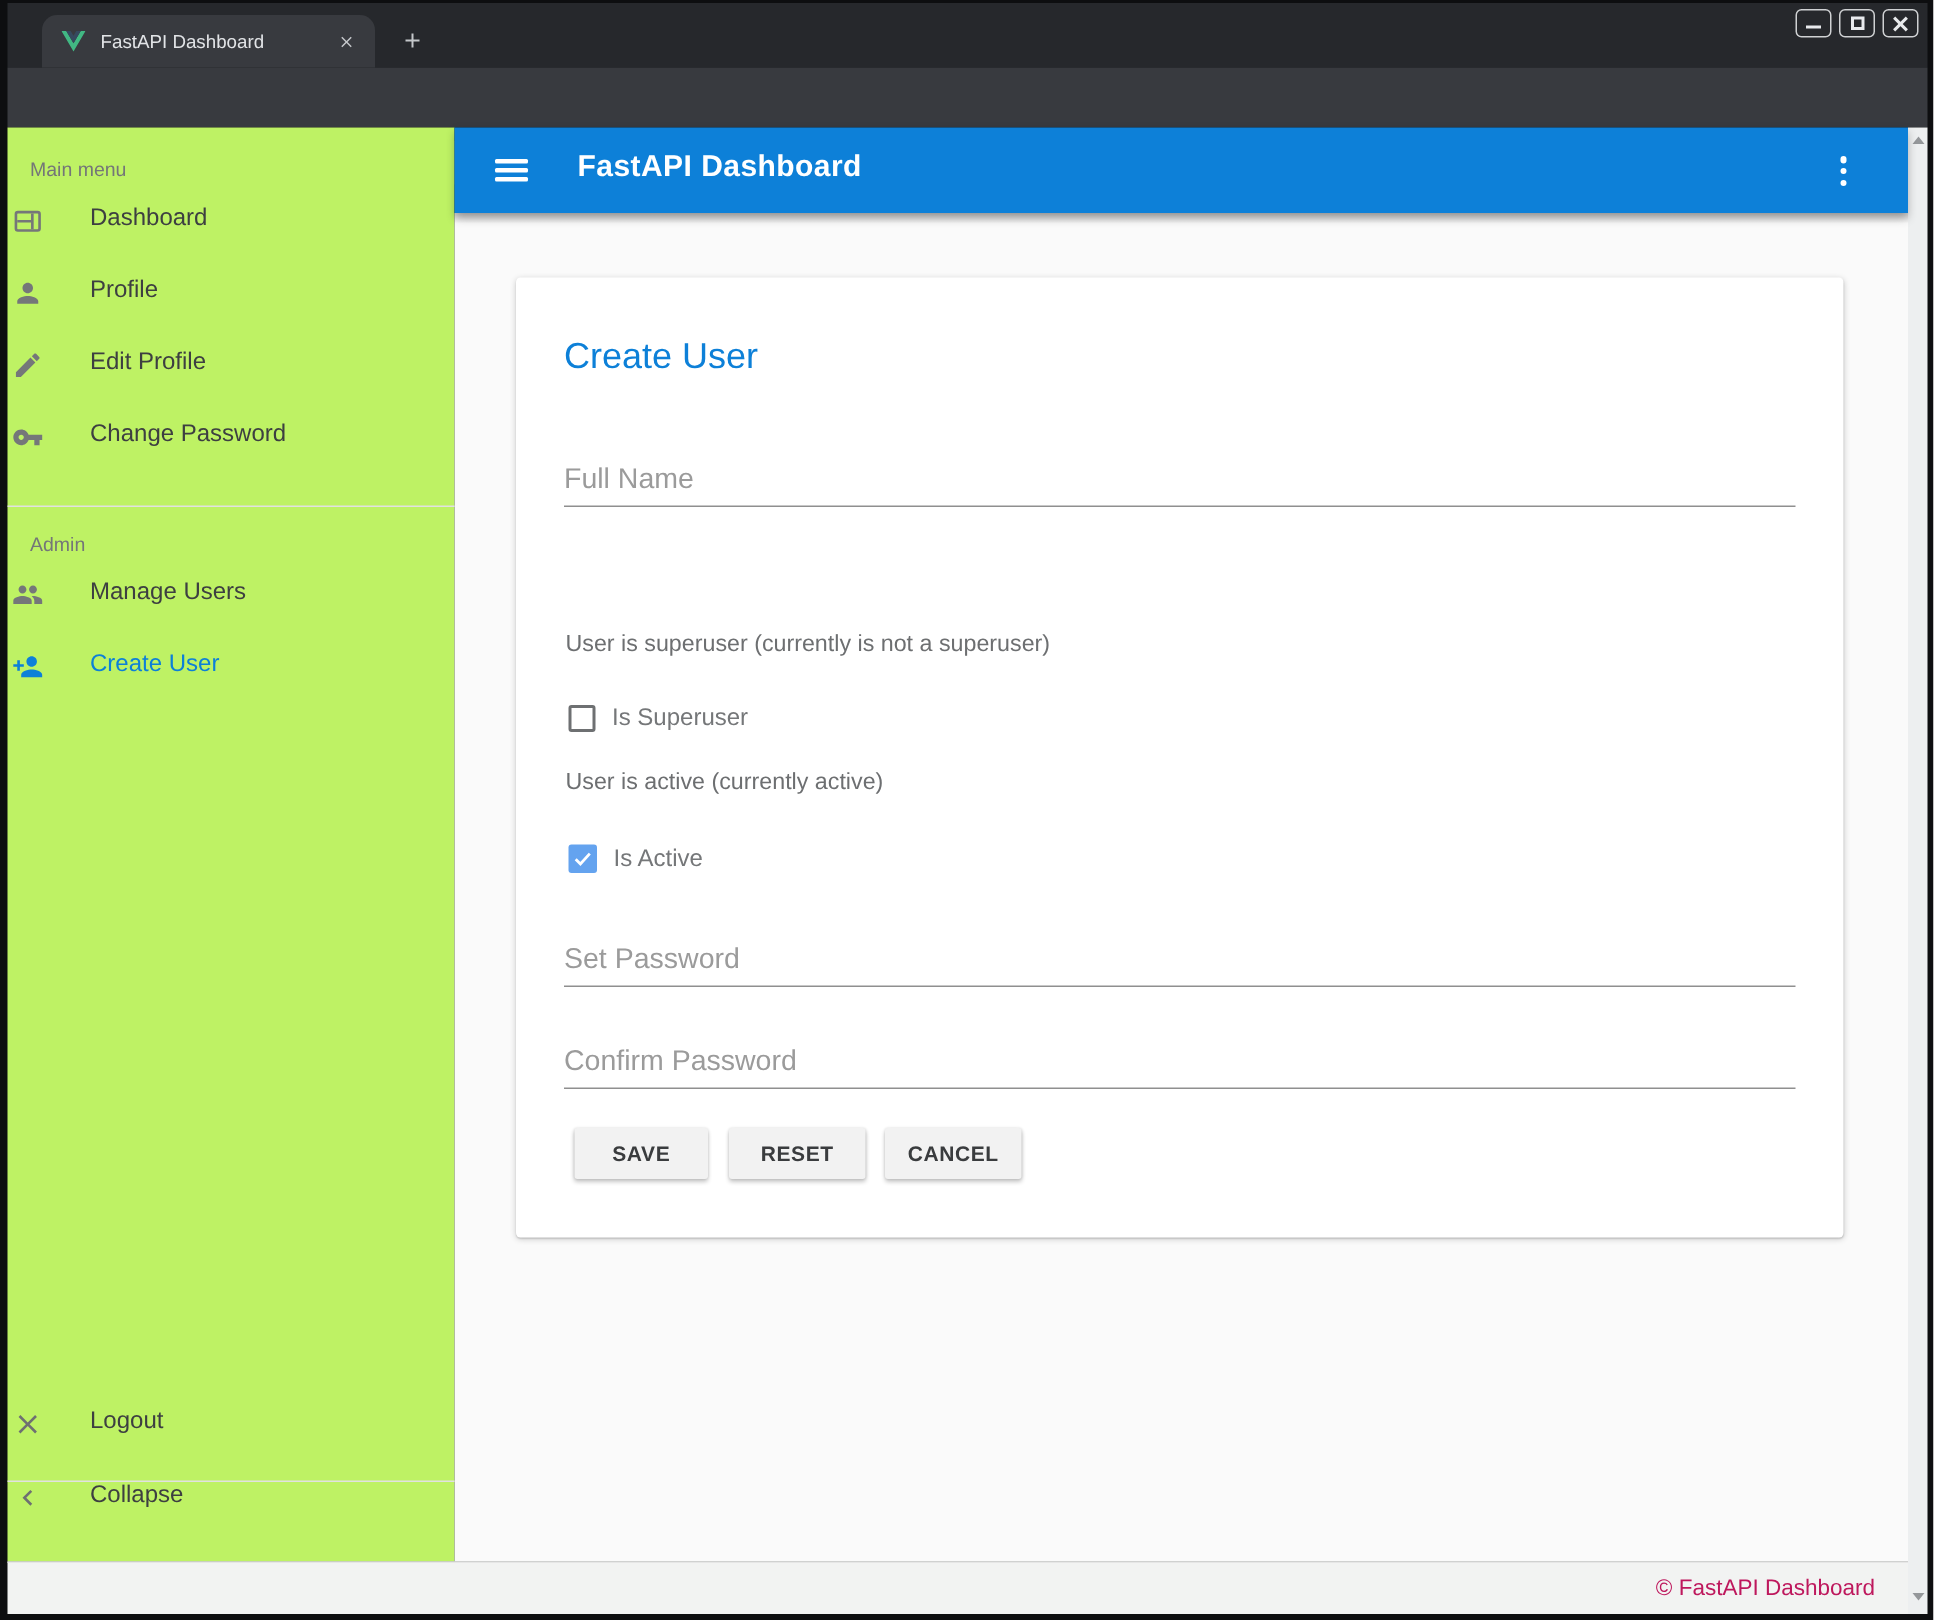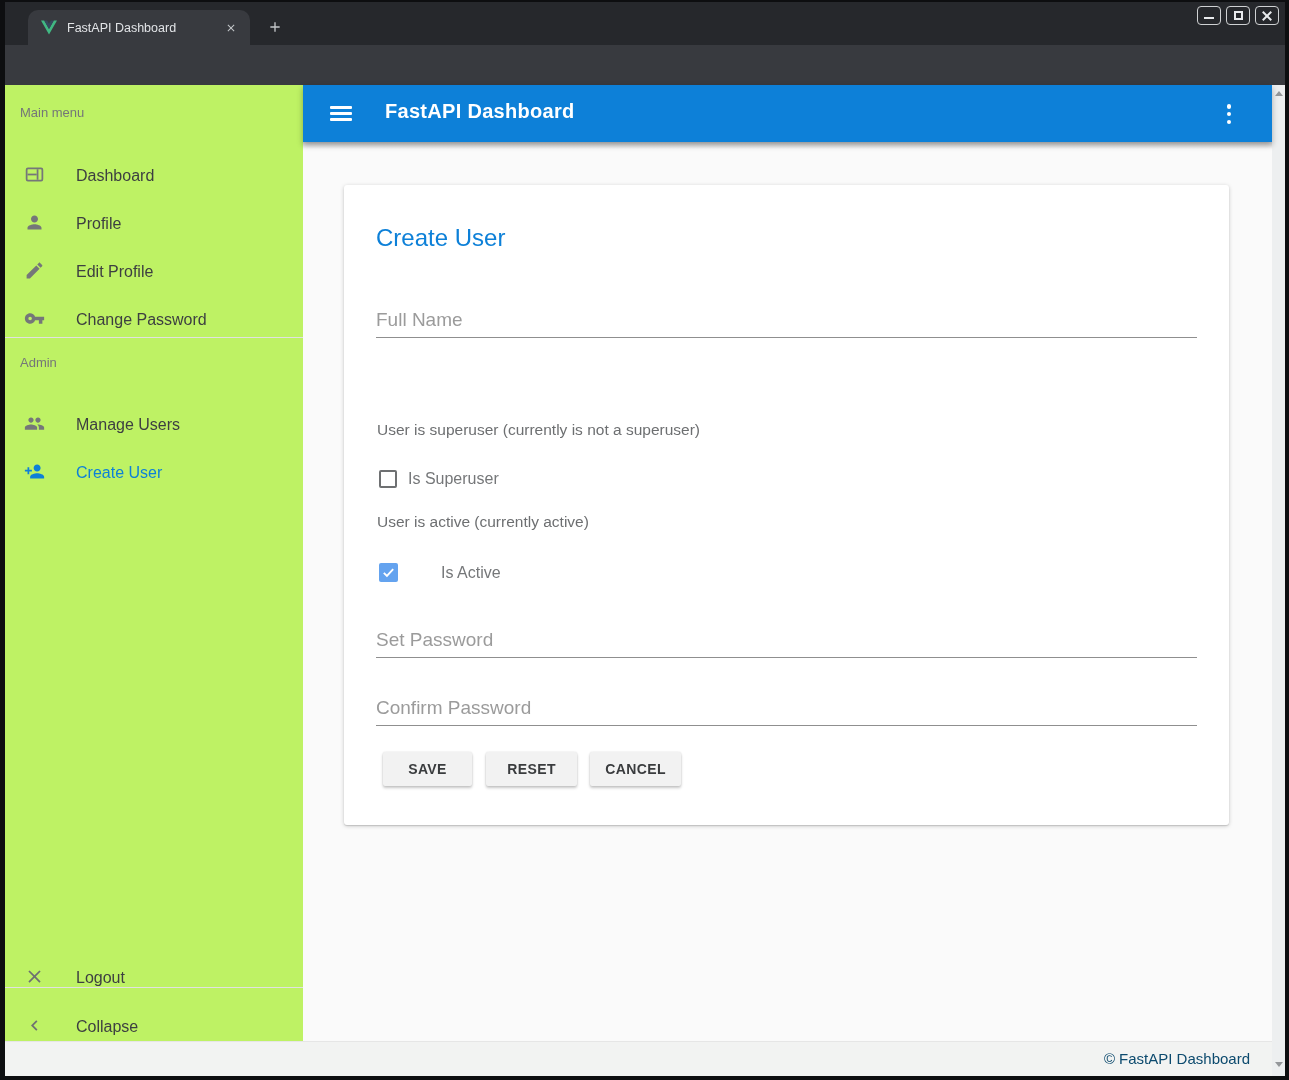--- a/index.html
+++ b/index.html
@@ -31,21 +31,21 @@
   .url-pill { position:absolute; left:110px; top:49px; width:1056px; height:29px; border-radius:15px; background:#26282b; display:flex; align-items:center; padding-left:13px; }
   .url-pill svg { width:15px; height:15px; }
   .url-text { margin-left:10px; font-size:15px; letter-spacing:.2px; white-space:nowrap; }
   .url-host { color:#eceef0; }
   .url-path { color:#9aa0a6; }
   .tb-right { position:absolute; top:52px; width:22px; height:20px; }
 
   
   .sidebar { position:absolute; left:5px; top:85px; width:298px; height:956px; background:#bef264; }
   .side-caption { position:absolute; left:15px; font-size:13px; color:#747678; }
-  .nav-item { position:absolute; left:0; width:100%; height:48px; display:flex; align-items:flex-end; padding-left:19px; cursor:pointer; }
+  .nav-item { position:absolute; left:0; width:100%; height:48px; display:flex; align-items:flex-start; padding-left:3px; cursor:pointer; }
   .nav-item svg { width:21px; height:21px; flex:0 0 auto; }
   .nav-item .nav-label { margin-left:31px; font-size:16px; color:#3d3f41; }
   .nav-item.active .nav-label { color:#0d80d8; }
   .side-divider { position:absolute; left:0; width:100%; height:1px; background:#e1e1e1; }
 
   .appbar { position:absolute; left:303px; top:85px; width:969px; height:57px; background:#0d80d8; box-shadow:0 3px 6px rgba(0,0,0,.30); z-index:3; }
   .hamburger { position:absolute; left:27px; top:21px; width:22px; height:15px; display:flex; flex-direction:column; justify-content:space-between; }
   .hamburger span { display:block; height:2.6px; background:#fff; border-radius:1px; }
   .appbar-title { position:absolute; left:82px; top:15px; font-size:20px; font-weight:bold; color:#ffffff; letter-spacing:.3px; }
   .kebab { position:absolute; width:14px; height:20px; display:flex; flex-direction:column; align-items:center; justify-content:space-between; }
@@ -64,33 +64,33 @@
   #fld-email    { top:181px; }
   #fld-setpass  { top:433px; }
   #fld-confpass { top:501px; }
 
   .note { position:absolute; left:33px; font-size:15.5px; color:#6d6f71; }
   #note-superuser { top:236px; }
   #note-active    { top:328px; }
 
   .cb-row { position:absolute; left:35px; display:flex; align-items:center; }
   #cb-row-superuser { top:285px; }
-  #cb-row-active    { top:378px;gap:32px; }
+  #cb-row-active    { top:378px; }
   .cb-box { width:18px; height:18px; border:2px solid #6e7072; border-radius:2px; background:#fff; }
   .cb-box.checked { border:none; width:19px; height:19px; background:#64a3ef; border-radius:2px; display:flex; align-items:center; justify-content:center; }
   .cb-box.checked svg { width:15px; height:15px; }
   .cb-label { margin-left:11px; font-size:16px; color:#757779; }
 
   .btn { position:absolute; top:567px; height:34px; background:#f2f2f2; border:none; border-radius:2px; box-shadow:0 2px 3px rgba(0,0,0,.22), 0 0 2px rgba(0,0,0,.12); font-family:"Liberation Sans", sans-serif; font-size:14px; font-weight:bold; letter-spacing:.4px; color:#3a3c3e; cursor:pointer; }
   #btn-save   { left:39px;  width:89px; }
   #btn-reset  { left:142px; width:91px; }
   #btn-cancel { left:246px; width:91px; }
 
   .page-footer { position:absolute; left:5px; top:1041px; width:1267px; height:35px; background:#f2f3f2; border-top:1px solid #e6e6e6; }
-  .footer-text { position:absolute; right:22px; top:0; line-height:34px; font-size:15px; color:#0c4a6e; }
+  .footer-text { position:absolute; right:22px; top:0; line-height:34px; font-size:15px; color:#be185d; }
 
   .scrollbar { position:absolute; left:1272px; top:85px; width:13px; height:991px; background:#edeff0; }
   .sb-arrow { position:absolute; left:2.5px; width:0; height:0; border-left:4px solid transparent; border-right:4px solid transparent; }
   .sb-up   { top:6px;    border-bottom:5px solid #94979a; }
   .sb-down { bottom:9px; border-top:5px solid #94979a; }
 </style>
 </head>
 <body>
 
 <div class="window">

